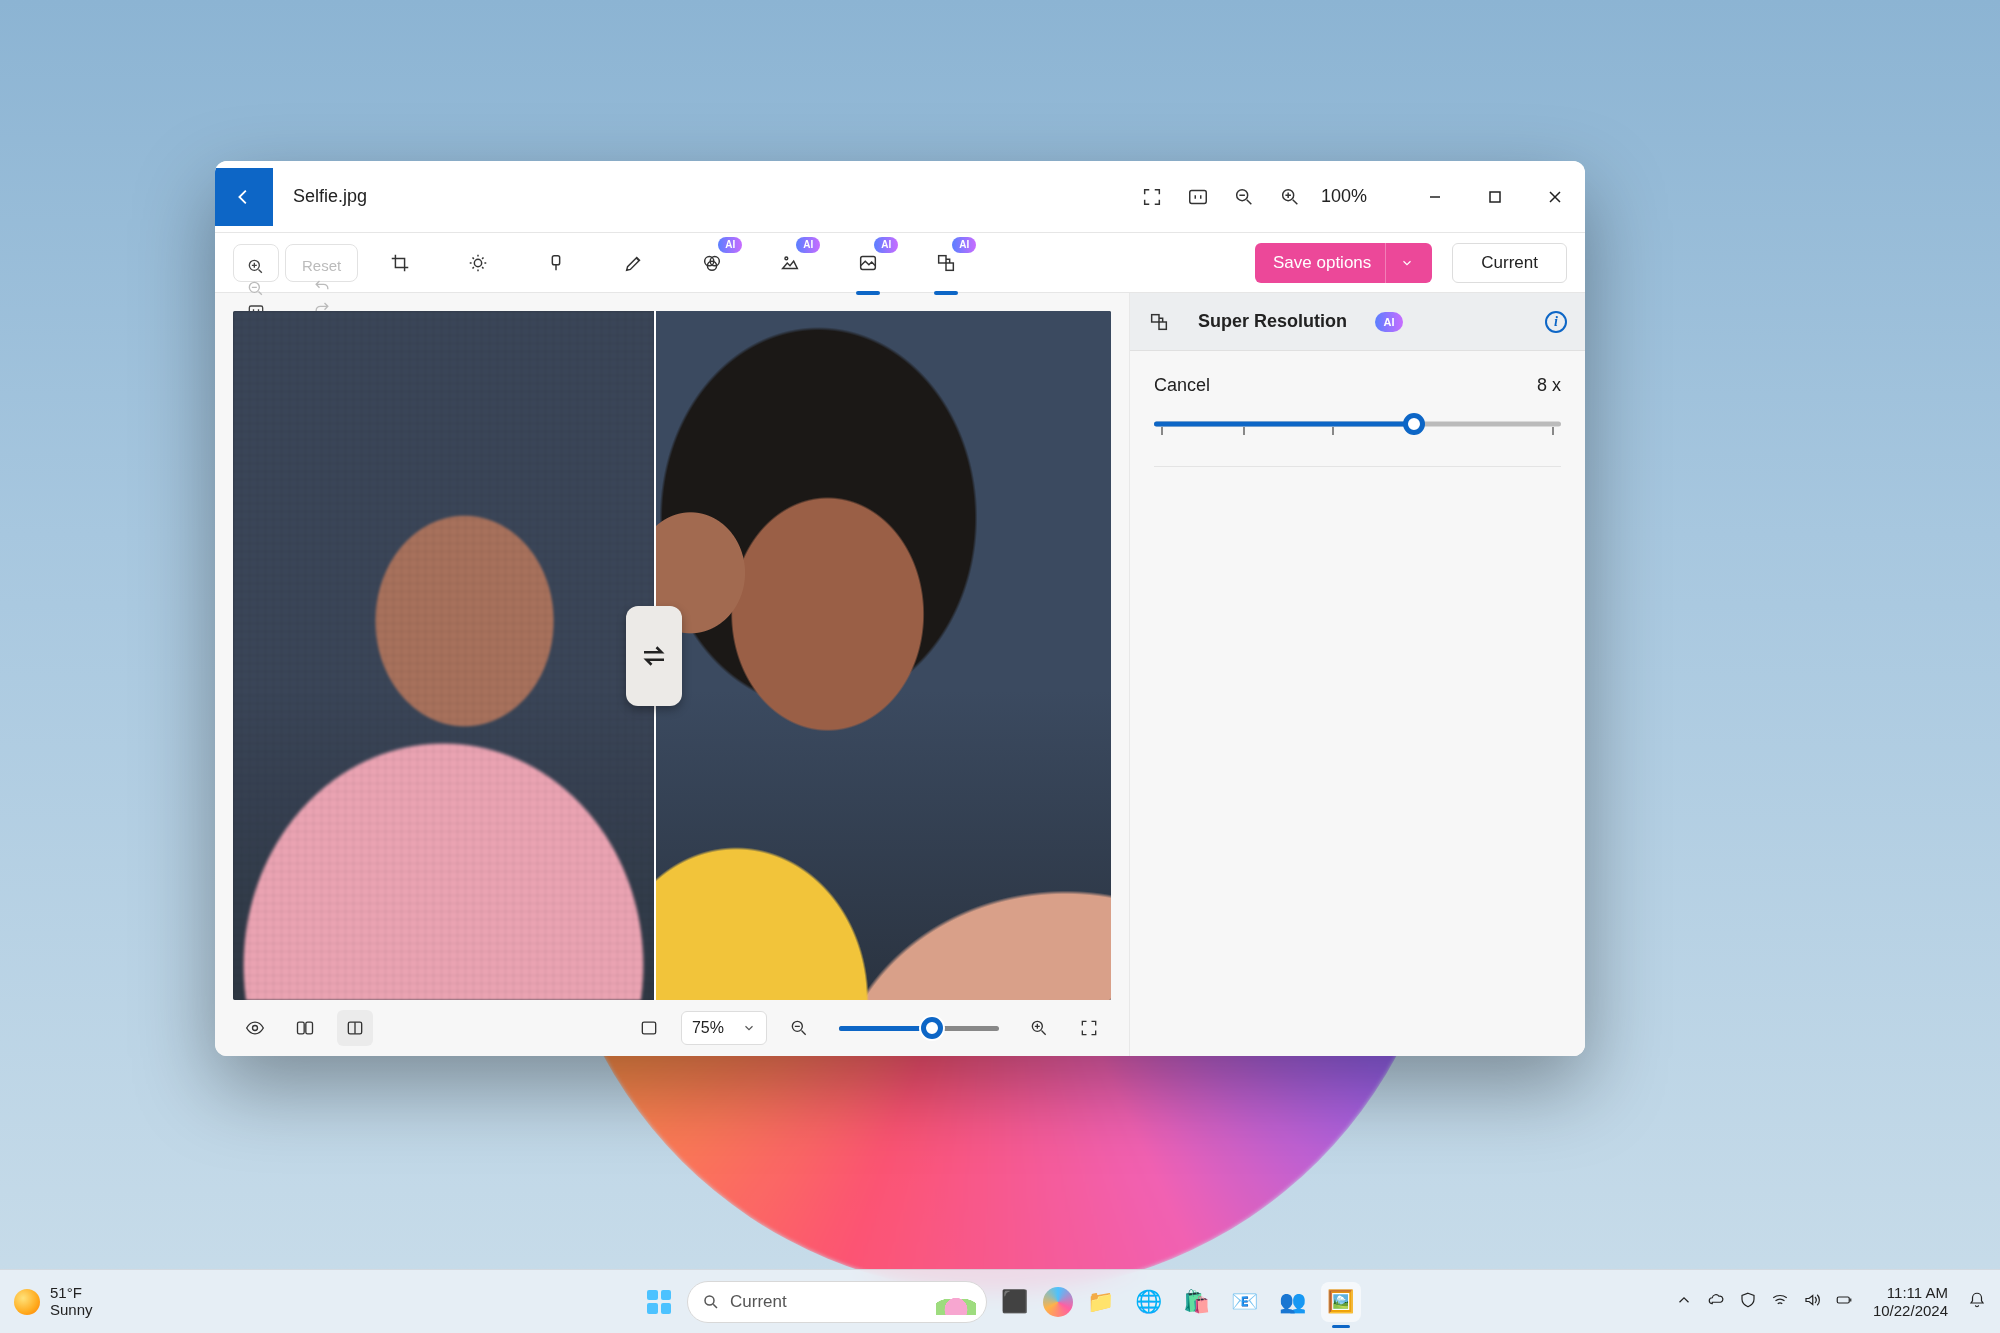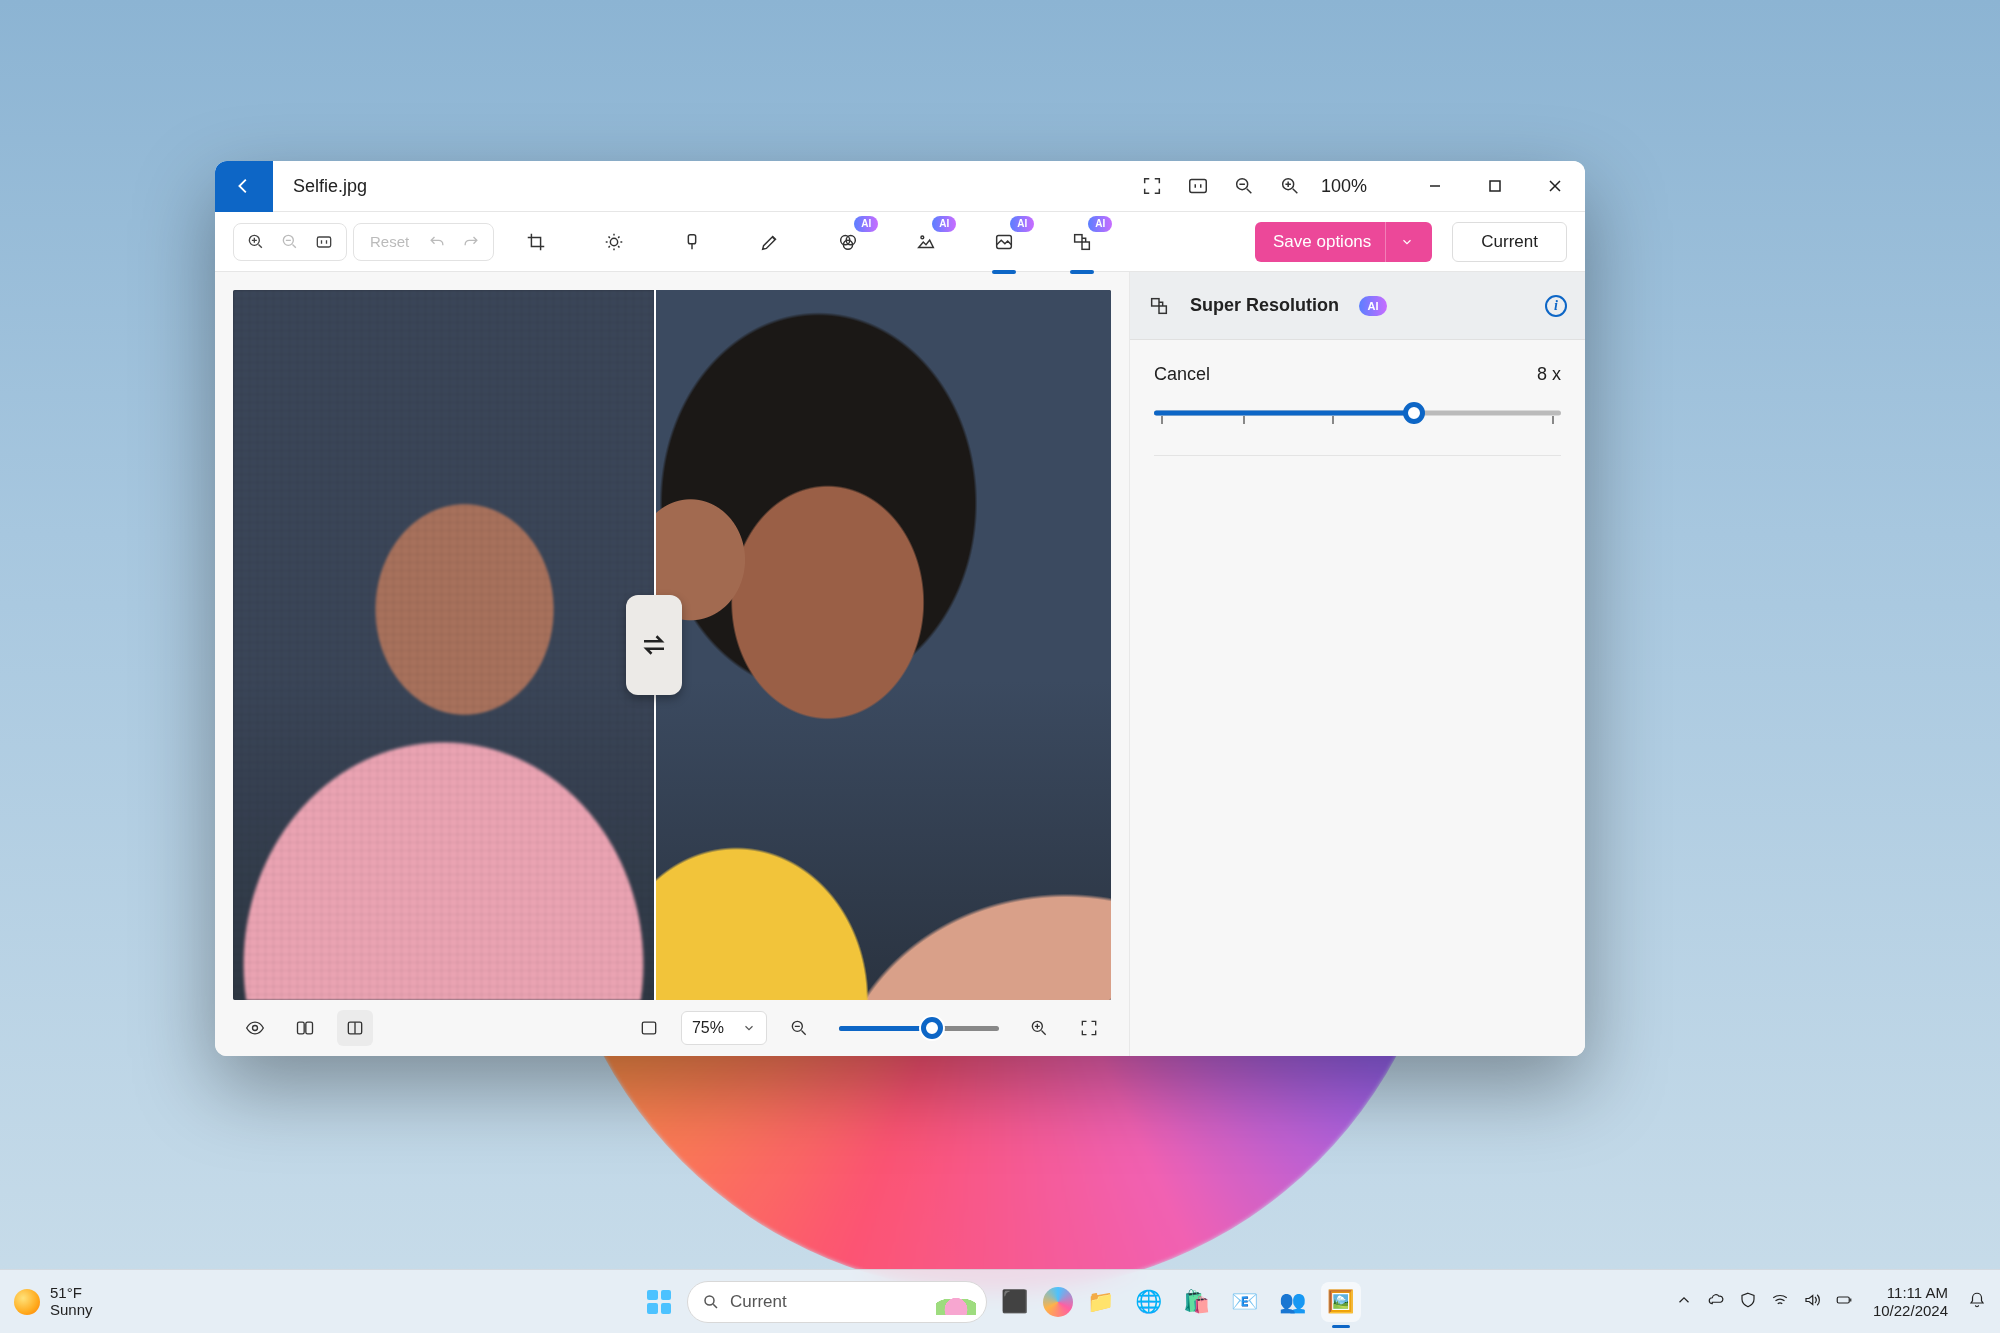--- a/index.html
+++ b/index.html
@@ -21,21 +21,21 @@
   }
   .window {
     position: absolute; left: 215px; top: 161px; width: 1370px; height: 895px;
     background: #f7f7f7;
     border-radius: 12px;
     box-shadow: 0 30px 80px rgba(0,0,0,.35);
     overflow: hidden;
     display: flex; flex-direction: column;
   }
   .titlebar {
-    height: 51px; display: flex; align-items: center; background: #fff;
+    height: 72px; display: flex; align-items: center; background: #fff;
     border-bottom: 1px solid #e6e6e6;
   }
   .back-btn {
     width: 58px; height: 58px; background: #0d66c6; display: flex;
     align-items: center; justify-content: center; color: #fff;
   }
   .back-btn svg { width: 22px; height: 22px; }
   .title { margin-left: 20px; font-size: 18px; color: #222; }
   .titlebar-spacer { flex: 1; }
   .tb-icon {
@@ -47,21 +47,21 @@
   .win-controls { display: flex; margin-left: 20px; }
   .win-btn { width: 60px; height: 58px; display:flex; align-items:center; justify-content:center; color:#222; }
   .win-btn svg { width:14px; height:14px; stroke:#222; fill:none; stroke-width:1.5; }
 
   .toolbar {
     height: 60px; background: #fff; display: flex; align-items: center;
     padding: 0 18px; gap: 6px; border-bottom: 1px solid #e6e6e6;
   }
   .tool-group {
     display: flex; align-items: center; gap: 2px;
-    border: 1px solid #e2e2e2; border-radius: 8px; padding: 12px 6px; height: 38px;
+    border: 1px solid #e2e2e2; border-radius: 8px; padding: 12px 6px; height: 38px; flex-direction: column;
   }
   .tool-ic {
     width: 32px; height: 32px; display:flex; align-items:center; justify-content:center;
     color:#444; border-radius:6px; position:relative;
   }
   .tool-ic svg { width:20px; height:20px; stroke:currentColor; fill:none; stroke-width:1.6; }
   .tool-ic.disabled { color: #bbb; }
   .tool-reset { font-size:15px; color:#bbb; padding:0 10px; }
   .tool-single {
     width:44px; height:44px; display:flex; align-items:center; justify-content:center;
@@ -125,21 +125,21 @@
   .cf-ic { width:36px; height:36px; display:flex; align-items:center; justify-content:center; color:#333; border-radius:6px; }
   .cf-ic svg { width:20px; height:20px; stroke:currentColor; fill:none; stroke-width:1.6; }
   .cf-spacer { flex:1; }
   .zoom-select { display:flex; align-items:center; border:1px solid #ddd; border-radius:6px; height:34px; padding:0 10px; font-size:16px; color:#222; gap:18px; background:#fff;}
   .slider-track { width:160px; height:5px; background:#888; border-radius:3px; position:relative; margin:0 8px; }
   .slider-fill { position:absolute; left:0; top:0; bottom:0; width:58%; background:#0d66c6; border-radius:3px; }
   .slider-thumb { position:absolute; left:58%; top:50%; transform:translate(-50%,-50%); width:22px; height:22px; border-radius:50%; background:#fff; border:5px solid #0d66c6; box-shadow:0 0 0 2px #fff; }
 
   .side-panel { width:456px; background:#f7f7f7; border-left:1px solid #e8e8e8; display:flex; flex-direction:column; }
   .panel-header {
-    height:68px; background:#eceef0; display:flex; align-items:center; padding:0 18px; gap:20px;
+    height:58px; background:#eceef0; display:flex; align-items:center; padding:0 18px; gap:28px;
     border-bottom:1px solid #e0e0e0;
   }
   .panel-header svg { width:22px; height:22px; stroke:#333; fill:none; stroke-width:1.6; }
   .panel-title { font-size:18px; font-weight:600; color:#222; }
   .ai-pill { width:28px; height:20px; background:linear-gradient(90deg,#5b7fff,#c86cff); border-radius:10px; font-size:11px; color:#fff; display:flex; align-items:center; justify-content:center; font-weight:600; }
   .info-ic { margin-left:auto; width:22px; height:22px; border:2px solid #0d66c6; border-radius:50%; color:#0d66c6; display:flex; align-items:center; justify-content:center; font-size:14px; font-weight:700; font-style:italic; font-family:Georgia,serif;}
   .panel-body { padding:24px 24px; }
   .row { display:flex; justify-content:space-between; font-size:18px; color:#222; }
   .upscale-slider { margin:16px 0 30px 0; position:relative; height:24px; }
   .us-track { position:absolute; left:0; right:0; top:50%; transform:translateY(-50%); height:5px; background:#bbb; border-radius:3px; }

